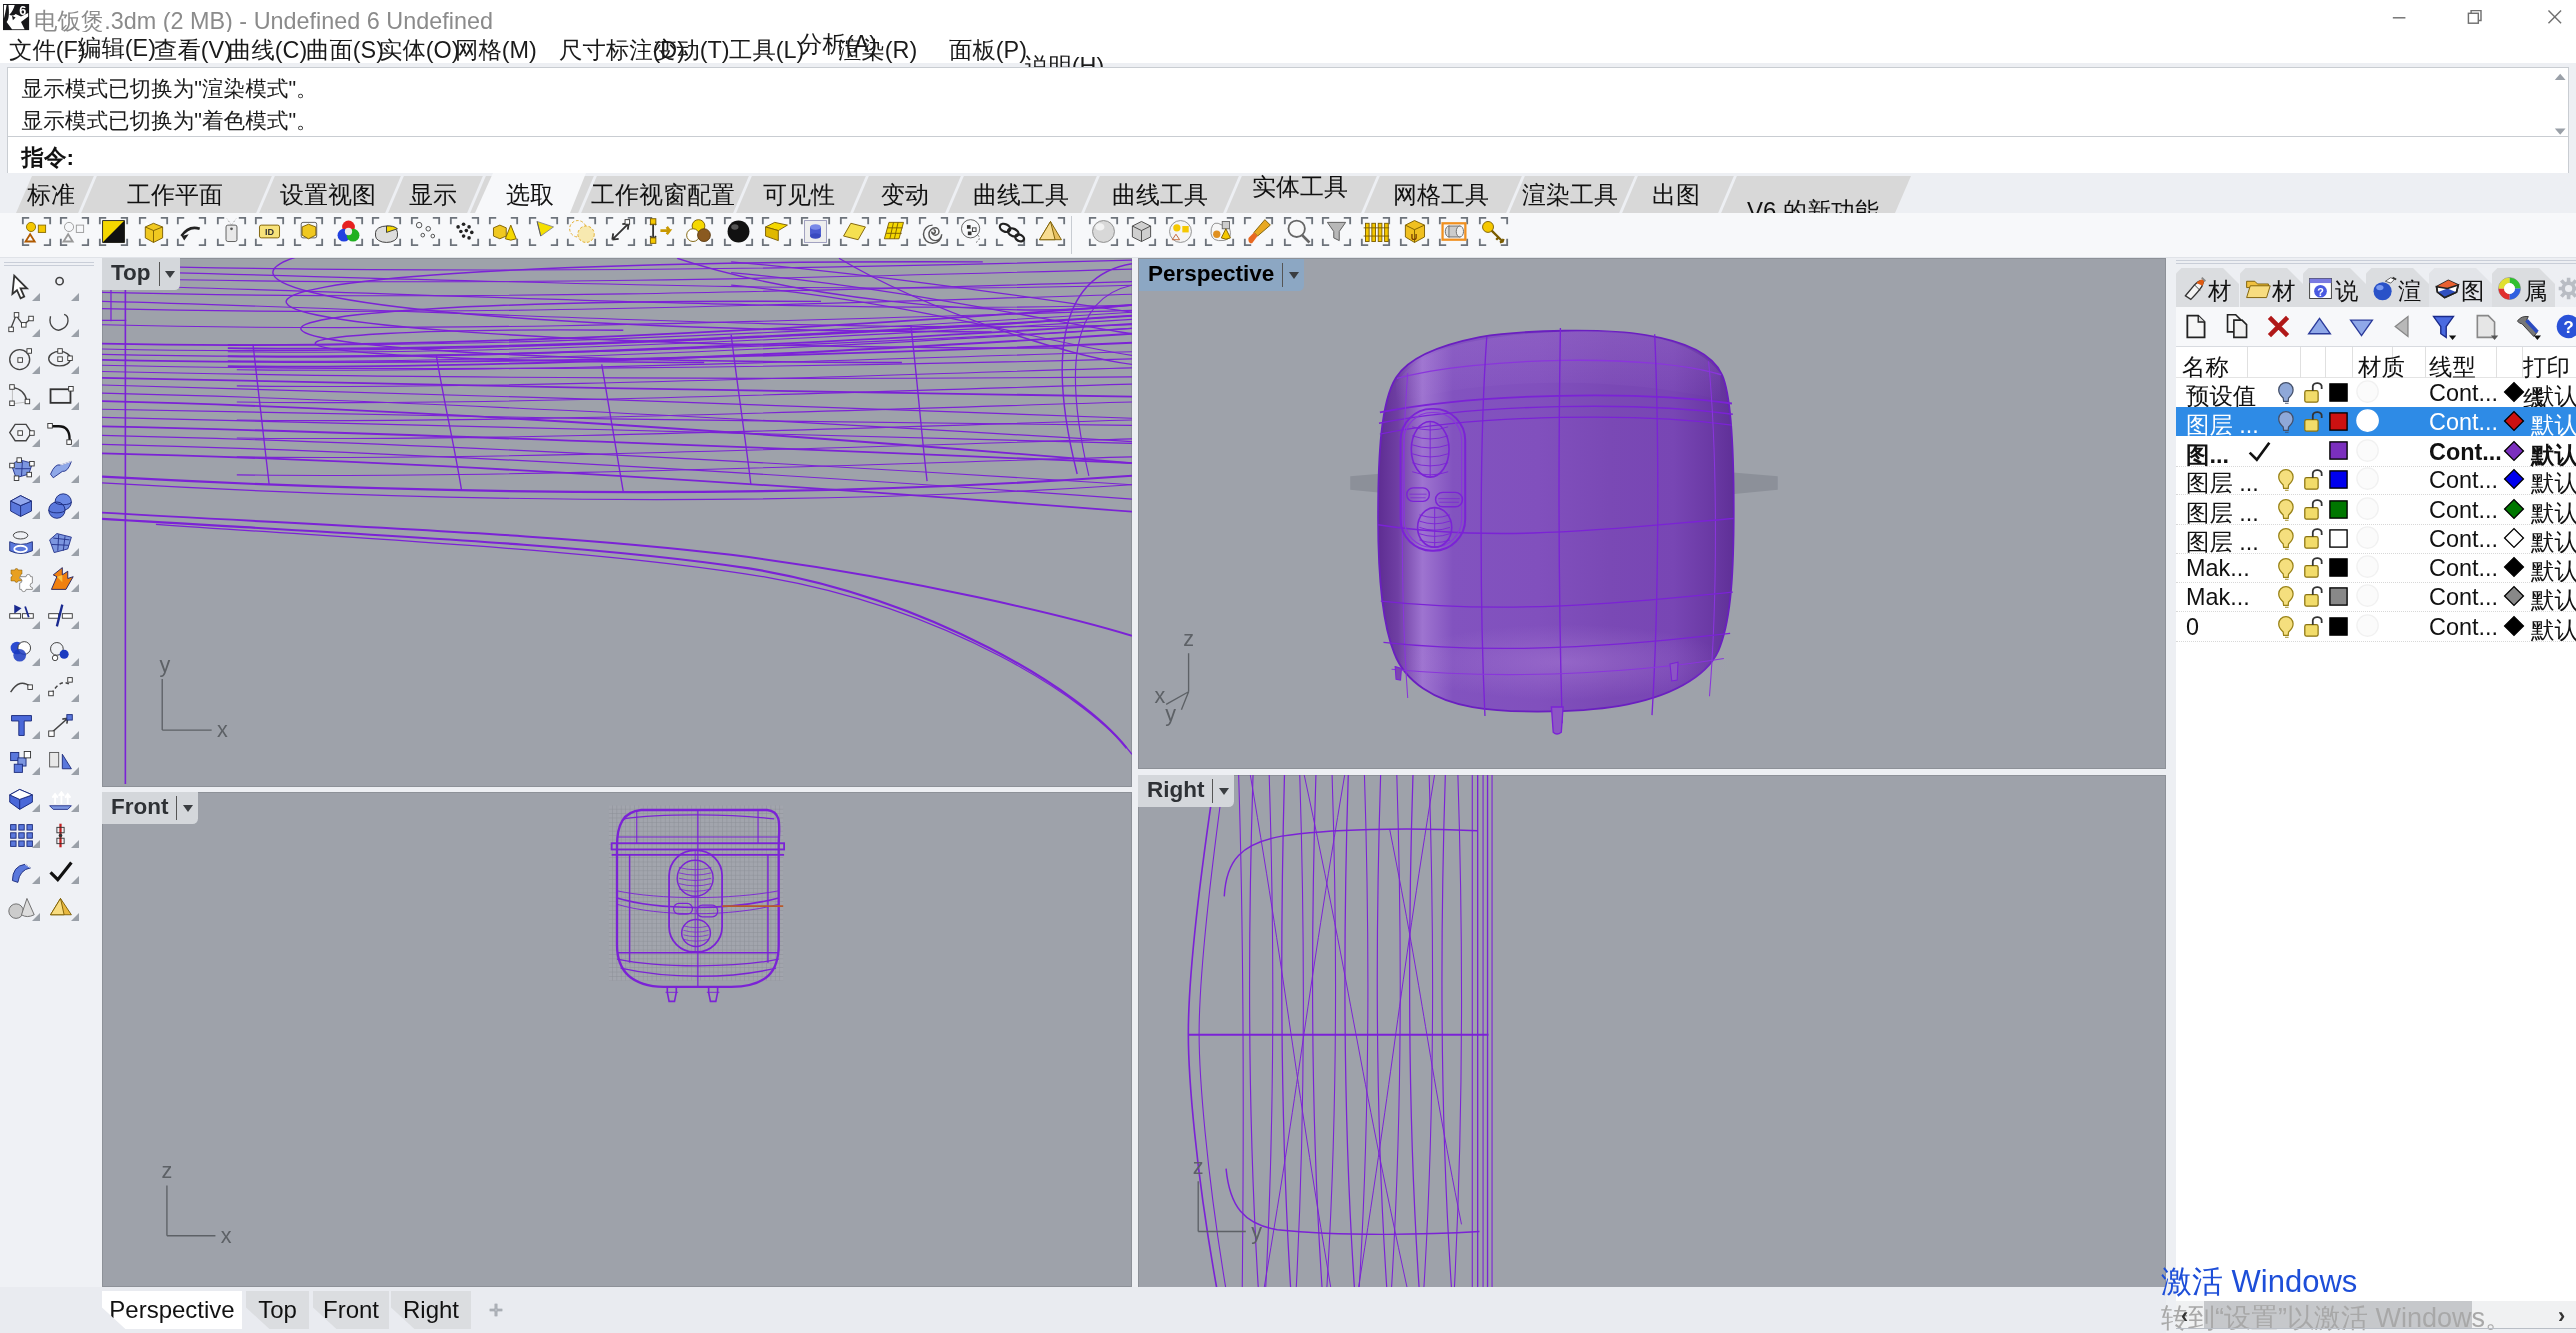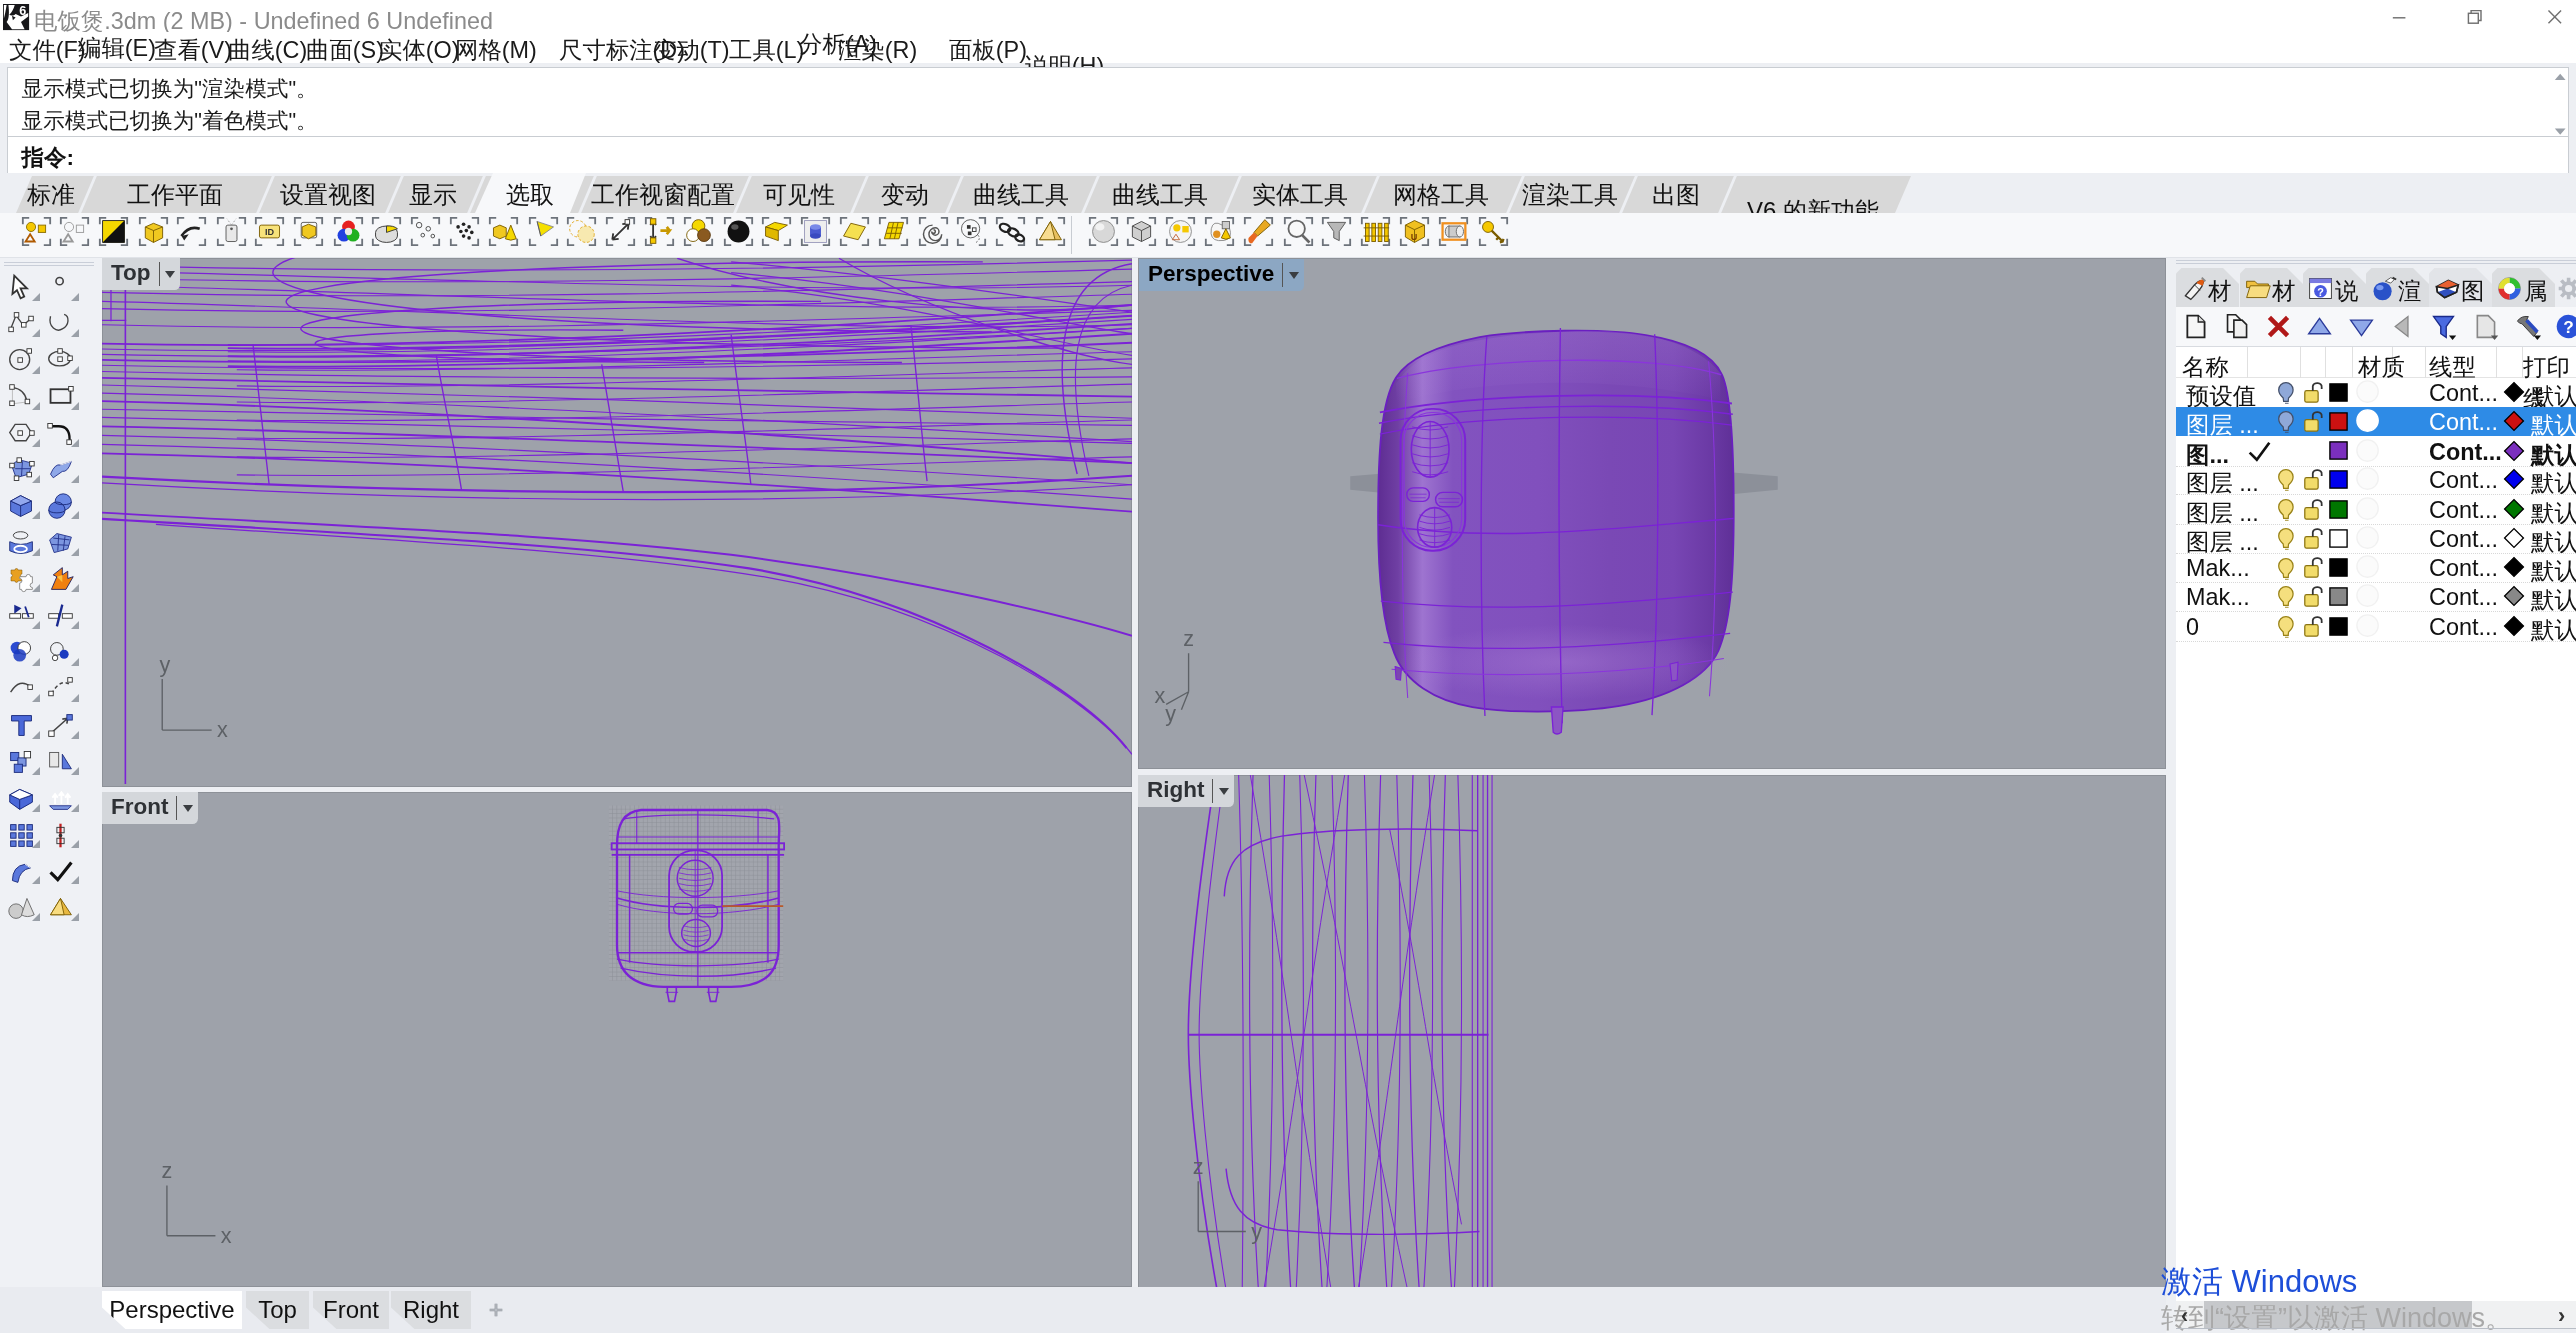--- a/index.html
+++ b/index.html
@@ -78,21 +78,21 @@
 <div class="tabtx" style="left:51px;top:179px">标准</div>
 <div class="tabtx" style="left:175px;top:179px">工作平面</div>
 <div class="tabtx" style="left:328px;top:179px">设置视图</div>
 <div class="tabtx" style="left:433px;top:179px">显示</div>
 <div class="tabtx" style="left:530px;top:179px">选取</div>
 <div class="tabtx" style="left:663px;top:179px">工作视窗配置</div>
 <div class="tabtx" style="left:799px;top:179px">可见性</div>
 <div class="tabtx" style="left:905px;top:179px">变动</div>
 <div class="tabtx" style="left:1021px;top:179px">曲线工具</div>
 <div class="tabtx" style="left:1160px;top:179px">曲线工具</div>
-<div class="tabtx" style="left:1300px;top:179px">实体工具</div>
+<div class="tabtx" style="left:1300px;top:171px">实体工具</div>
 <div class="tabtx" style="left:1441px;top:179px">网格工具</div>
 <div class="tabtx" style="left:1570px;top:179px">渲染工具</div>
 <div class="tabtx" style="left:1676px;top:179px">出图</div>
 <div class="tabtx" style="left:1813px;top:195px">V6 的新功能</div>
 <div class="a" style="left:0;top:213px;width:2576px;height:45px;background:#F7F8FA;border-bottom:0.9px solid #E0E3E8;box-sizing:border-box"></div>
 <svg class="a" style="left:20.7px;top:216px" width="31" height="31" viewBox="0 0 34 34">
     <path d="M2,9 V2 H9 M25,2 H32 V9 M32,25 V32 H25 M9,32 H2 V25" stroke="#6d737b" stroke-width="2" fill="none"></path>
     <circle cx="11" cy="12" r="5" fill="#F5C800" stroke="#8a6d00"></circle>
     <rect x="19" y="10" width="8" height="8" fill="#F5C800" stroke="#8a6d00"></rect>
     <path d="M10,20 l5,8 h-10 z" fill="none" stroke="#b05a00" stroke-width="2"></path>

